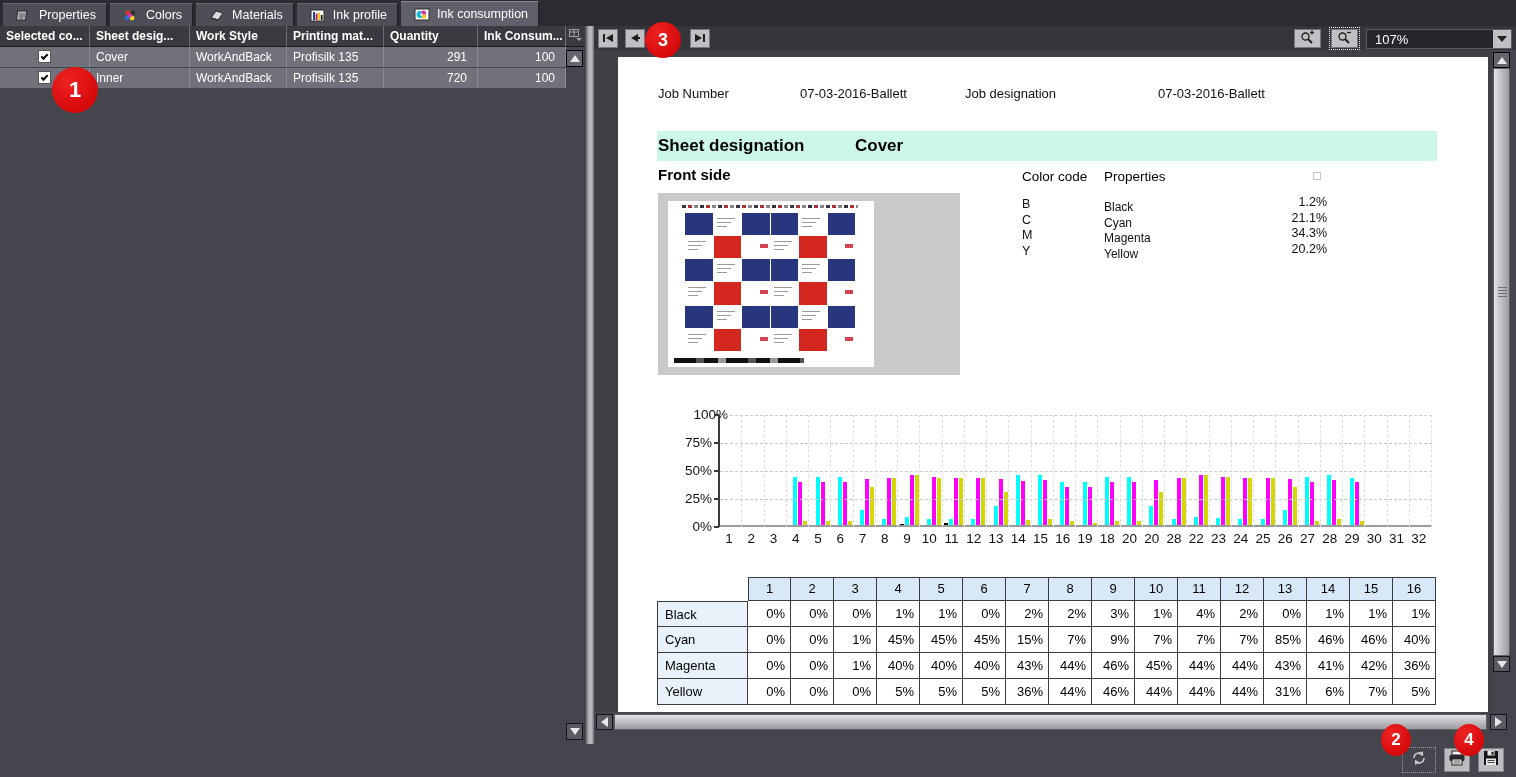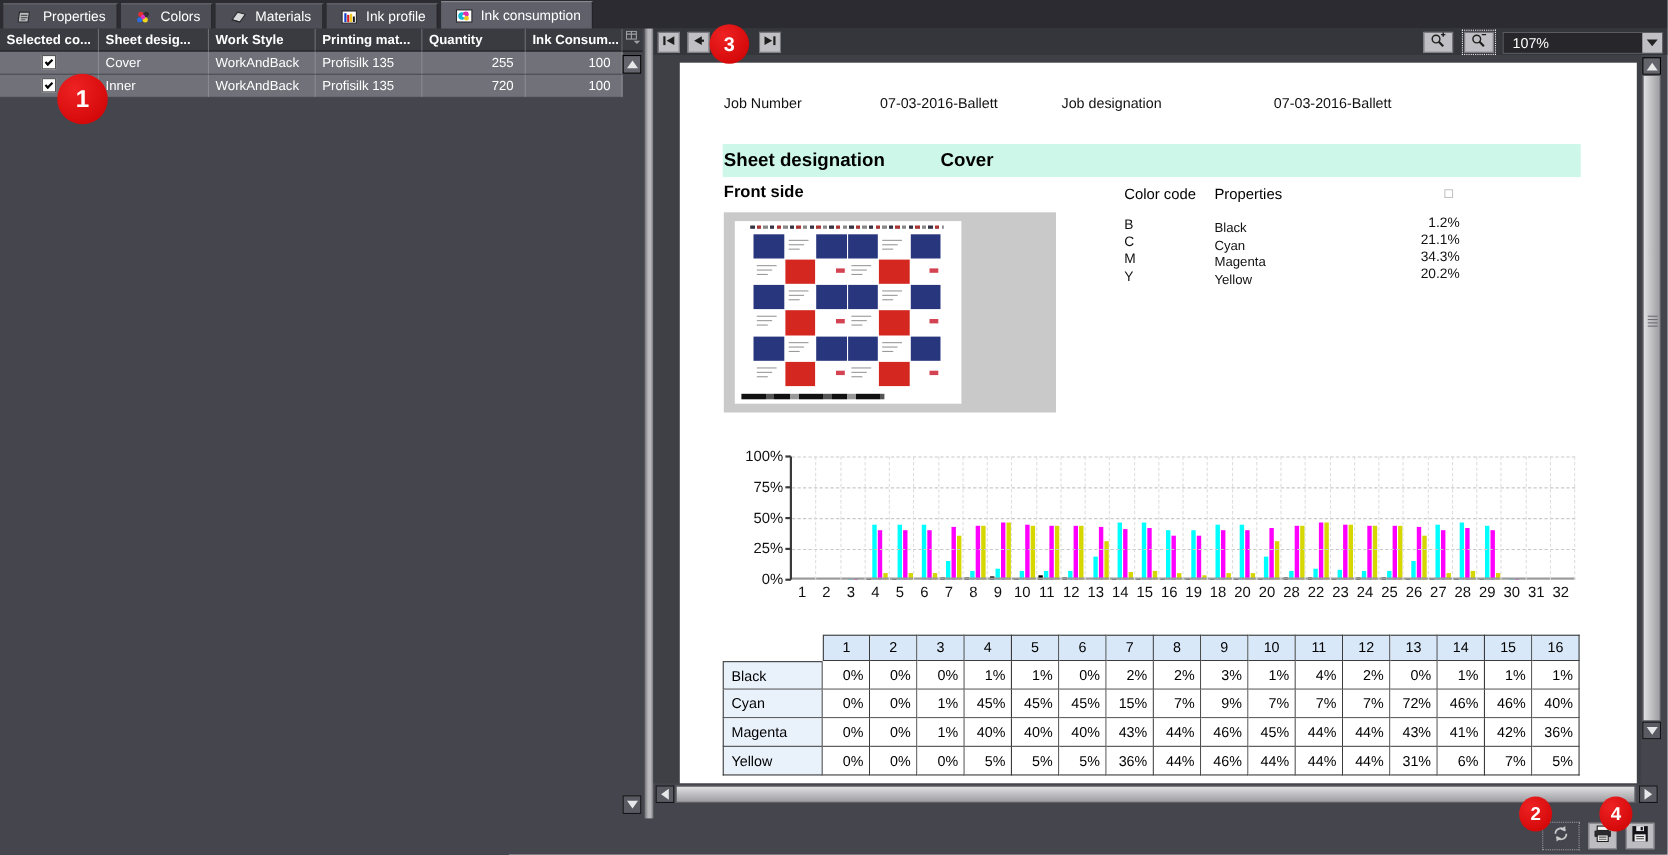--- a/index.html
+++ b/index.html
@@ -193,21 +193,21 @@
   <div class="abs lt-rows" id="lt-rows" style="width:566px;">
       <div class="lt-row">
         <div class="lt-cell" style="width: 90px; padding-left: 0px;">
           <div class="cb">
             <div class="chk"></div>
           </div>
         </div>
         <div class="lt-cell" style="width: 100px;">Cover</div>
         <div class="lt-cell" style="width: 97px;">WorkAndBack</div>
         <div class="lt-cell" style="width: 97px;">Profisilk 135</div>
-        <div class="lt-cell num" style="width: 94px;">255</div>
+        <div class="lt-cell num" style="width: 94px;">291</div>
         <div class="lt-cell num" style="width: 88px;">100</div>
       </div>
       <div class="lt-row">
         <div class="lt-cell" style="width: 90px; padding-left: 0px;">
           <div class="cb">
             <div class="chk"></div>
           </div>
         </div>
         <div class="lt-cell" style="width: 100px;">Inner</div>
         <div class="lt-cell" style="width: 97px;">WorkAndBack</div>
@@ -426,21 +426,21 @@
 
       <div id="yticks">
           <div class="abs ytick" style="left: 38px; top: 462px;">0%</div>
           <div class="abs ytickmark" style="left: 96px; top: 469px;"></div>
           <div class="abs ytick" style="left: 38px; top: 434px;">25%</div>
           <div class="abs ytickmark" style="left: 96px; top: 441px;"></div>
           <div class="abs ytick" style="left: 38px; top: 406px;">50%</div>
           <div class="abs ytickmark" style="left: 96px; top: 413px;"></div>
           <div class="abs ytick" style="left: 38px; top: 378px;">75%</div>
           <div class="abs ytickmark" style="left: 96px; top: 385px;"></div>
-          <div class="abs ytick" style="left: 38px; top: 350px;">100%</div>
+          <div class="abs ytick" style="left: 54px; top: 350px;">100%</div>
           <div class="abs ytickmark" style="left: 96px; top: 357px;"></div>
         </div>
       <div class="abs plot" id="plot">
         <div class="bars" id="bars">
             <div class="bgroup">
               <div class="bar" style="background: rgb(0, 0, 0); height: 0px;"></div>
               <div class="bar" style="background: rgb(0, 255, 255); height: 0px;"></div>
               <div class="bar" style="background: rgb(255, 0, 255); height: 0px;"></div>
               <div class="bar" style="background: rgb(214, 214, 0); height: 0px;"></div>
             </div>
@@ -745,21 +745,21 @@
           <div class="it-cell">1%</div>
           <div class="it-cell">45%</div>
           <div class="it-cell">45%</div>
           <div class="it-cell">45%</div>
           <div class="it-cell">15%</div>
           <div class="it-cell">7%</div>
           <div class="it-cell">9%</div>
           <div class="it-cell">7%</div>
           <div class="it-cell">7%</div>
           <div class="it-cell">7%</div>
-          <div class="it-cell">72%</div>
+          <div class="it-cell">85%</div>
           <div class="it-cell">46%</div>
           <div class="it-cell">46%</div>
           <div class="it-cell">40%</div>
           <div class="it-label">Magenta</div>
           <div class="it-cell">0%</div>
           <div class="it-cell">0%</div>
           <div class="it-cell">1%</div>
           <div class="it-cell">40%</div>
           <div class="it-cell">40%</div>
           <div class="it-cell">40%</div>

